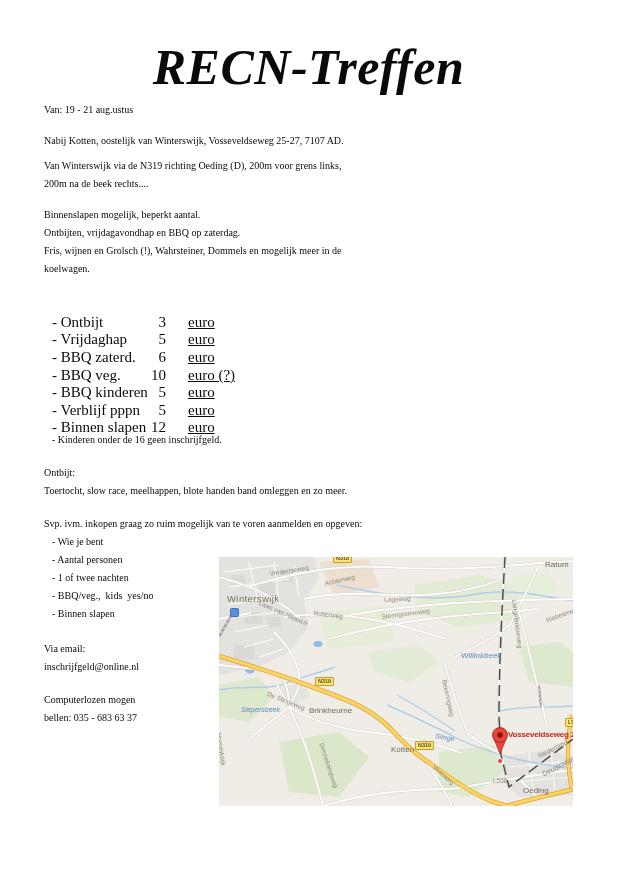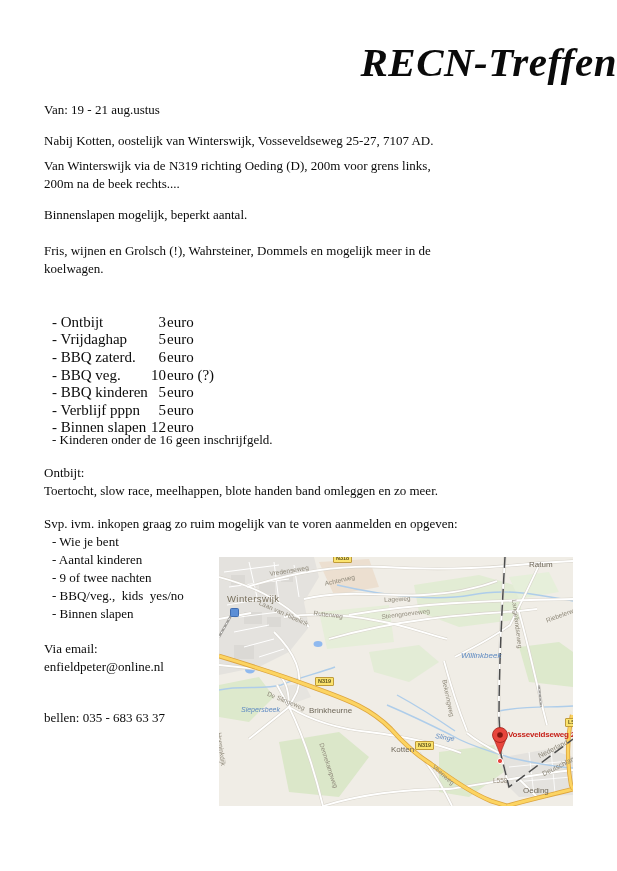--- a/index.html
+++ b/index.html
@@ -1,25 +1,25 @@
 <!DOCTYPE html>
 <html><head>
 <meta charset="utf-8">
 <style>
   html,body{margin:0;padding:0;background:#ffffff;}
   .page{position:relative;width:617px;height:871px;background:#fff;overflow:hidden;
         font-family:"Liberation Serif", serif;color:#0a0a0a;}
-  .title{position:absolute;left:0;top:38px;width:617px;text-align:right;
-         font-size:41px;font-weight:bold;font-style:italic;letter-spacing:0.5px;}
-  .tline{position:absolute;left:44px;font-size:13px;line-height:18px;white-space:pre;}
+  .title{position:absolute;left:0;top:38px;width:617px;text-align:center;
+         font-size:50px;font-weight:bold;font-style:italic;letter-spacing:0.5px;}
+  .tline{position:absolute;left:44px;font-size:10px;line-height:18px;white-space:pre;}
   .indent{left:52px;}
   .prow{position:absolute;left:52px;font-size:15px;line-height:18px;white-space:pre;display:flex;}
   .plabel{display:inline-block;width:94px;font-family:Liberation Serif, serif;}
   .pnum{display:inline-block;width:20px;text-align:right;}
-  .punit{display:inline-block;margin-left:1px;}
+  .punit{display:inline-block;margin-left:22px;text-decoration:underline;}
   
   .map{position:absolute;left:219px;top:557px;width:354px;height:249px;overflow:hidden;
        background:#f0ede6;font-family:"Liberation Sans", sans-serif;}
   .map svg{position:absolute;left:0;top:0;}
   .ml{position:absolute;white-space:nowrap;transform-origin:left top;
       font-size:6.5px;color:#8f897a;}
   .ml.town{font-size:9.5px;color:#786f5c;letter-spacing:0.4px;}
   .ml.hamlet{font-size:8px;color:#6f685a;}
   .ml.water{font-style:italic;color:#5e8ac2;font-size:7px;}
   .ml.waterbig{font-style:italic;color:#5e8ac2;font-size:8px;margin-top:44px;}
@@ -38,45 +38,47 @@
 
   <div class="title">RECN-Treffen</div>
 
   <div class="tline" style="top:101px">Van: 19 - 21 aug.ustus</div>
 
   <div class="tline" style="top:132px">Nabij Kotten, oostelijk van Winterswijk, Vosseveldseweg 25-27, 7107 AD.</div>
   <div class="tline" style="top:157px">Van Winterswijk via de N319 richting Oeding (D), 200m voor grens links,</div>
   <div class="tline" style="top:175px">200m na de beek rechts....</div>
 
   <div class="tline" style="top:206px">Binnenslapen mogelijk, beperkt aantal.</div>
+  <div class="tline" style="top:224px">Ontbijten, vrijdagavondhap en BBQ op zaterdag.</div>
   <div class="tline" style="top:242px">Fris, wijnen en Grolsch (!), Wahrsteiner, Dommels en mogelijk meer in de</div>
   <div class="tline" style="top:260px">koelwagen.</div>
 
 
   <div class="prow" style="top:313px"><span class="plabel">- Ontbijt</span><span class="pnum">3</span><span class="punit">euro</span></div>
   <div class="prow" style="top:330px"><span class="plabel">- Vrijdaghap</span><span class="pnum">5</span><span class="punit">euro</span></div>
   <div class="prow" style="top:348px"><span class="plabel">- BBQ zaterd.</span><span class="pnum">6</span><span class="punit">euro</span></div>
   <div class="prow" style="top:366px"><span class="plabel">- BBQ veg.</span><span class="pnum">10</span><span class="punit">euro (?)</span></div>
   <div class="prow" style="top:383px"><span class="plabel">- BBQ kinderen</span><span class="pnum">5</span><span class="punit">euro</span></div>
   <div class="prow" style="top:401px"><span class="plabel">- Verblijf pppn</span><span class="pnum">5</span><span class="punit">euro</span></div>
   <div class="prow" style="top:418px"><span class="plabel">- Binnen slapen</span><span class="pnum">12</span><span class="punit">euro</span></div>
   <div class="tline indent" style="top:431px">- Kinderen onder de 16 geen inschrijfgeld.</div>
 
   <div class="tline" style="top:464px">Ontbijt:</div>
   <div class="tline" style="top:482px">Toertocht, slow race, meelhappen, blote handen band omleggen en zo meer.</div>
 
   <div class="tline" style="top:515px">Svp. ivm. inkopen graag zo ruim mogelijk van te voren aanmelden en opgeven:</div>
   <div class="tline indent" style="top:533px">- Wie je bent</div>
-  <div class="tline indent" style="top:551px">- Aantal kinderen</div>
-  <div class="tline indent" style="top:569px">- 9 of twee nachten</div>
+  <div class="tline indent" style="top:551px">- Aantal personen</div>
+  <div class="tline indent" style="top:569px">- 1 of twee nachten</div>
   <div class="tline indent" style="top:587px">- BBQ/veg.,  kids  yes/no</div>
   <div class="tline indent" style="top:605px">- Binnen slapen</div>
 
   <div class="tline" style="top:640px">Via email:</div>
-  <div class="tline" style="top:658px">enfieldpeter@online.nl</div>
+  <div class="tline" style="top:658px">inschrijfgeld@online.nl</div>
+  <div class="tline" style="top:691px">Computerlozen mogen</div>
   <div class="tline" style="top:709px">bellen: 035 - 683 63 37</div>
 
   <div class="map">
     <svg width="354" height="249" viewBox="0 0 354 249">
       <defs>
         <path id="rA" d="M28,30 C80,14 120,8 165,10 C230,14 280,10 320,6 L354,4"></path>
         <path id="rB" d="M85,42 C130,32 170,40 205,38 C240,36 262,30 278,24"></path>
         <path id="rC" d="M130,58 C200,46 260,44 354,42"></path>
         <path id="rD" d="M110,82 C180,62 240,58 300,54 L318,52"></path>
         <path id="rE" d="M65,60 C100,55 130,58 160,64 C185,68 205,76 228,82"></path>
@@ -222,21 +224,21 @@
         <circle cx="281" cy="204" r="2.6" fill="#e8453c" stroke="#ffffff" stroke-width="1"></circle>
       </g>
     </svg>
 
     <span class="ml town" style="left:8px;top:36px">Winterswijk</span>
     <span class="ml" style="left:50px;top:13px;transform:rotate(-9deg)">Vredenseweg</span>
     <span class="ml" style="left:105px;top:23px;transform:rotate(-13deg)">Achterweg</span>
     <span class="ml" style="left:165px;top:39px;transform:rotate(-3deg)">Lageweg</span>
     <span class="ml" style="left:162px;top:56px;transform:rotate(-7deg)">Steengroeveweg</span>
     <span class="ml waterbig" style="left:242px;top:50px">Willinkbeek</span>
-    <span class="ml hamlet" style="left:310px;top:3px">Ratum</span>
+    <span class="ml hamlet" style="left:326px;top:3px">Ratum</span>
     <span class="ml" style="left:95px;top:52px;transform:rotate(7deg)">Rutterweg</span>
     <span class="ml" style="left:42px;top:42px;transform:rotate(24deg)">Laan van Hilbelink</span>
     <span class="ml water" style="left:22px;top:149px">Siepersbeek</span>
     <span class="ml hamlet" style="left:90px;top:149px">Brinkheurne</span>
     <span class="ml hamlet" style="left:172px;top:188px">Kotten</span>
     <span class="ml water" style="left:217px;top:175px;transform:rotate(10deg)">Slinge</span>
     <span class="ml" style="left:217px;top:206px;transform:rotate(42deg)">Veenweg</span>
     <span class="ml small" style="left:274px;top:220px">L558</span>
     <span class="ml hamlet" style="left:304px;top:229px">Oeding</span>
     <span class="ml border" style="left:318px;top:196px;transform:rotate(-27deg)">Nederland</span>

